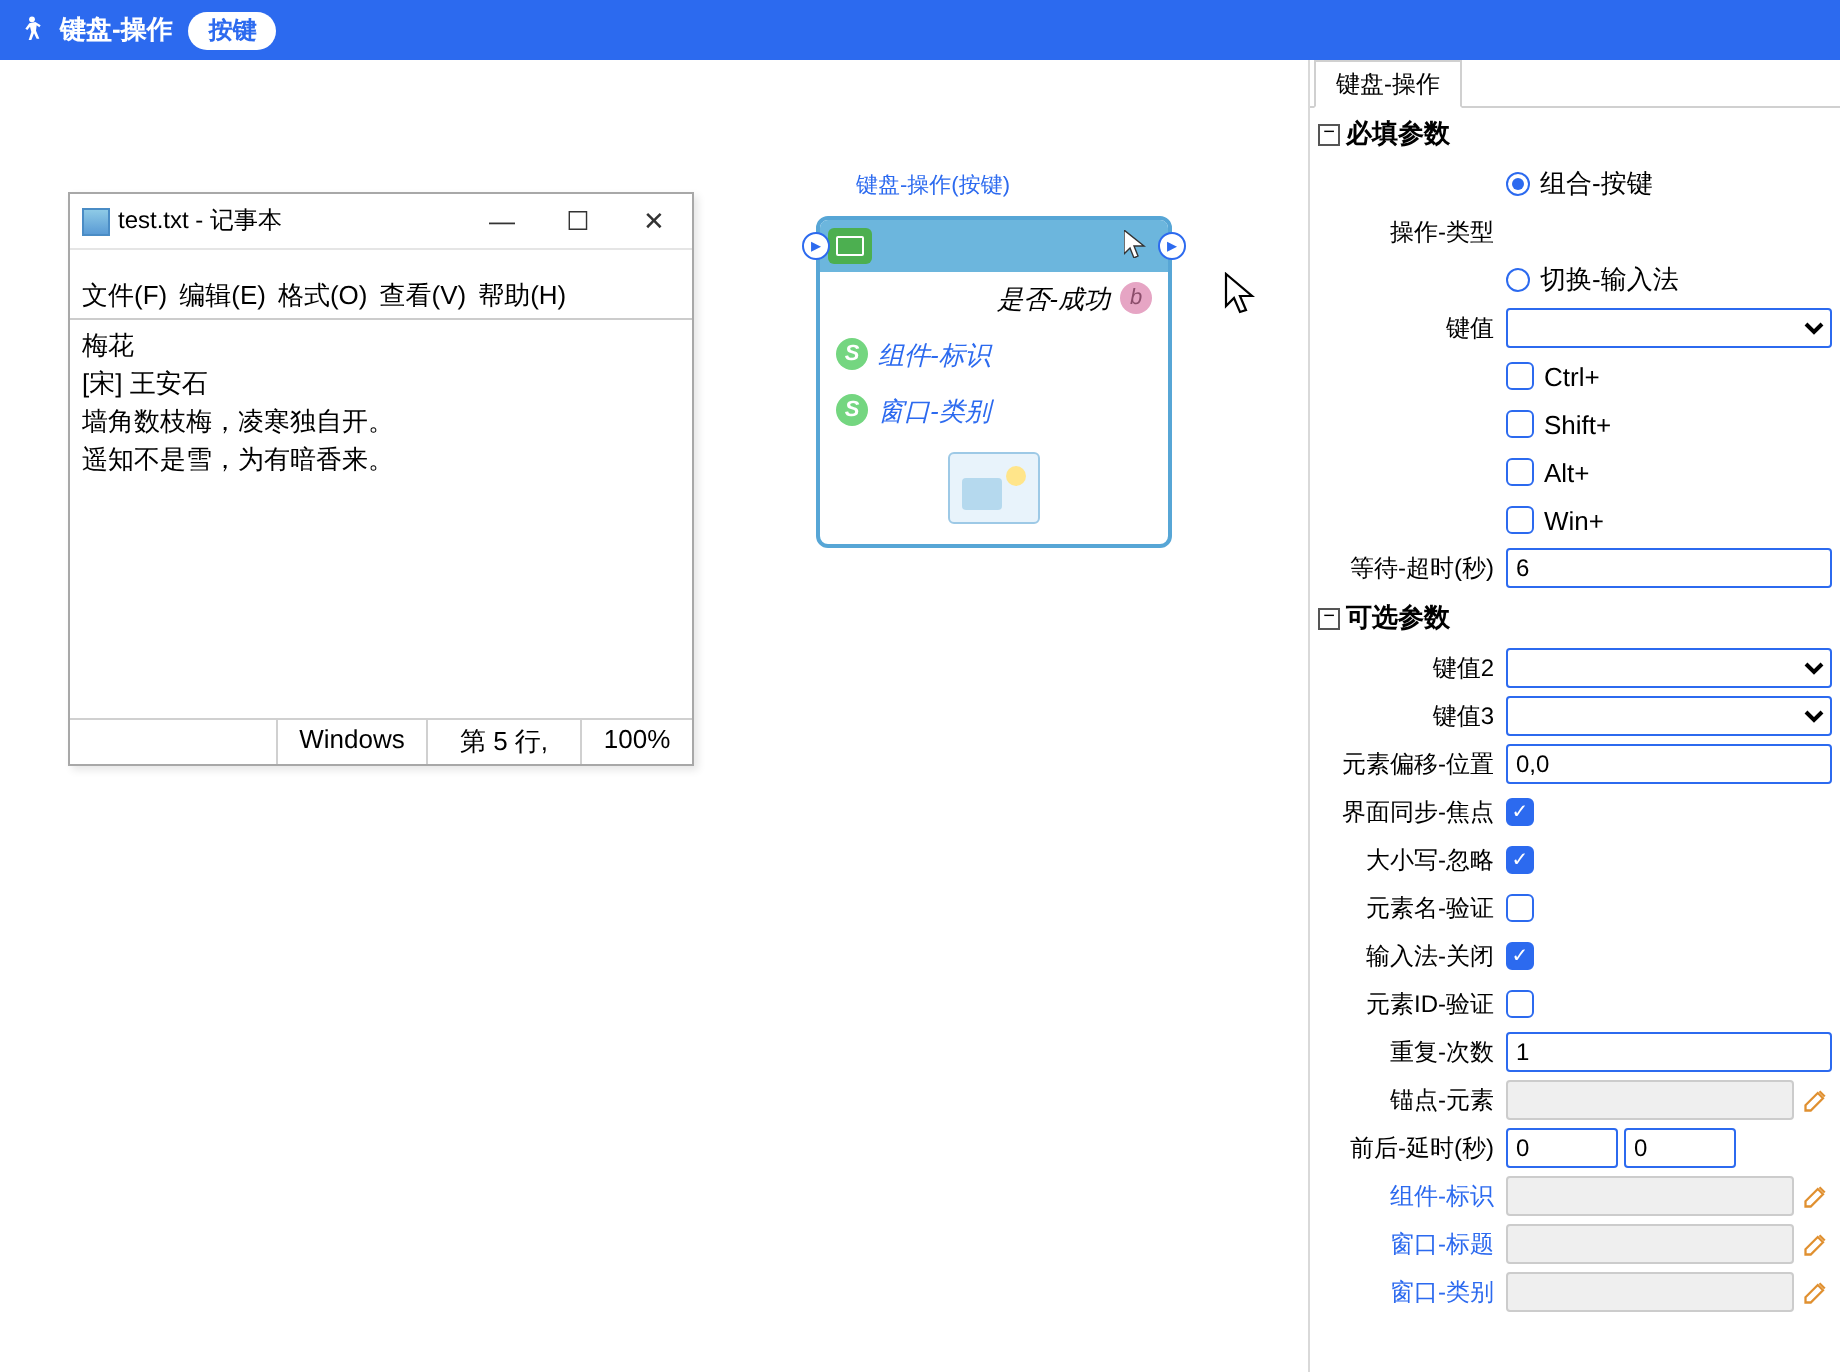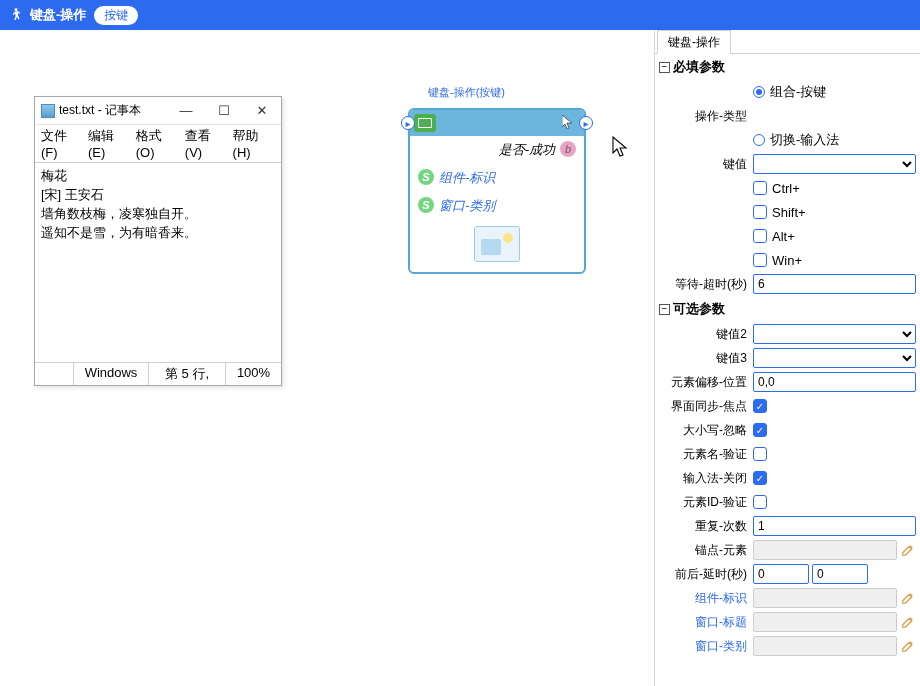--- a/index.html
+++ b/index.html
@@ -1,32 +1,32 @@
 <!DOCTYPE html>
 <html><head>
 <meta charset="utf-8">
 <style>
 * { box-sizing: border-box; margin: 0; padding: 0; font-family: "Microsoft YaHei", "PingFang SC", sans-serif; font-size: 13px; }
 body { width: 920px; height: 686px; background: #fff; position: relative; overflow: hidden; }
 
 .header-bar { background: #2c6aef; height: 30px; display: flex; align-items: center; padding: 0 8px; color: #fff; }
 .header-bar .walk-icon { width: 16px; height: 16px; margin-right: 6px; }
 .header-bar .title-text { font-weight: bold; }
-.header-bar .pill { background: #fff; color: #2c6aef; border-radius: 10px; padding: 1px 10px; margin-left: 8px; font-weight: normal; font-size: 12px;}
+.header-bar .pill { background: #fff; color: #2c6aef; border-radius: 10px; padding: 1px 10px; margin-left: 8px; font-weight: bold; font-size: 12px;}
 
 .main-area { display: flex; height: 656px; }
 .left-pane { flex: 1; position: relative; background: #fff; }
 .right-pane { width: 266px; border-left: 1px solid #d9d9d9; background: #fff; overflow-y: auto; }
 
-.notepad { position: absolute; left: 34px; top: 66px; width: 248px; border: 1px solid #a8a8a8; background: #fff; box-shadow: 2px 2px 4px rgba(0,0,0,.1); }
+.notepad { position: absolute; left: 34px; top: 66px; width: 313px; border: 1px solid #a8a8a8; background: #fff; box-shadow: 2px 2px 4px rgba(0,0,0,.1); }
 .notepad-titlebar { display: flex; align-items: center; height: 28px; padding-left: 6px; border-bottom: 1px solid #e5e5e5; }
 .notepad-icon { width: 14px; height: 14px; background: linear-gradient(#8ecae6,#5a9bd5); border: 1px solid #4a8cc5; margin-right: 4px; }
 .notepad-title { flex: 1; font-size: 12px; }
 .win-btn { width: 38px; height: 24px; display:flex; align-items:center; justify-content:center; color:#333; font-size:13px;}
-.notepad-menu { display: flex; padding: 2px 6px; gap: 6px; font-size: 12px; }
+.notepad-menu { display: flex; padding: 2px 6px; gap: 6px; font-size: 12px; margin-top: 12px; }
 .notepad-body { border-top: 1px solid #ccc; padding: 4px 6px; height: 200px; font-size: 14px; line-height: 1.45; }
 .notepad-status { display:flex; border-top: 1px solid #d0d0d0; font-size: 12px; }
 .notepad-status div { border-left: 1px solid #d0d0d0; padding: 2px 8px; text-align: right; }
 .notepad-status .spacer { flex:1; border:none; }
 .notepad-status .w-col { width: 75px; text-align:center;}
 .notepad-status .ln-col { width: 77px; text-align:center;}
 .notepad-status .zm-col { width: 56px; text-align:center;}
 
 .node-title { position: absolute; left: 428px; top: 55px; color: #2c6aef; font-size: 11px; }
 .node-box { position: absolute; left: 408px; top: 78px; width: 178px; border: 2px solid #57a6d6; border-radius: 6px; background: #fff; }

